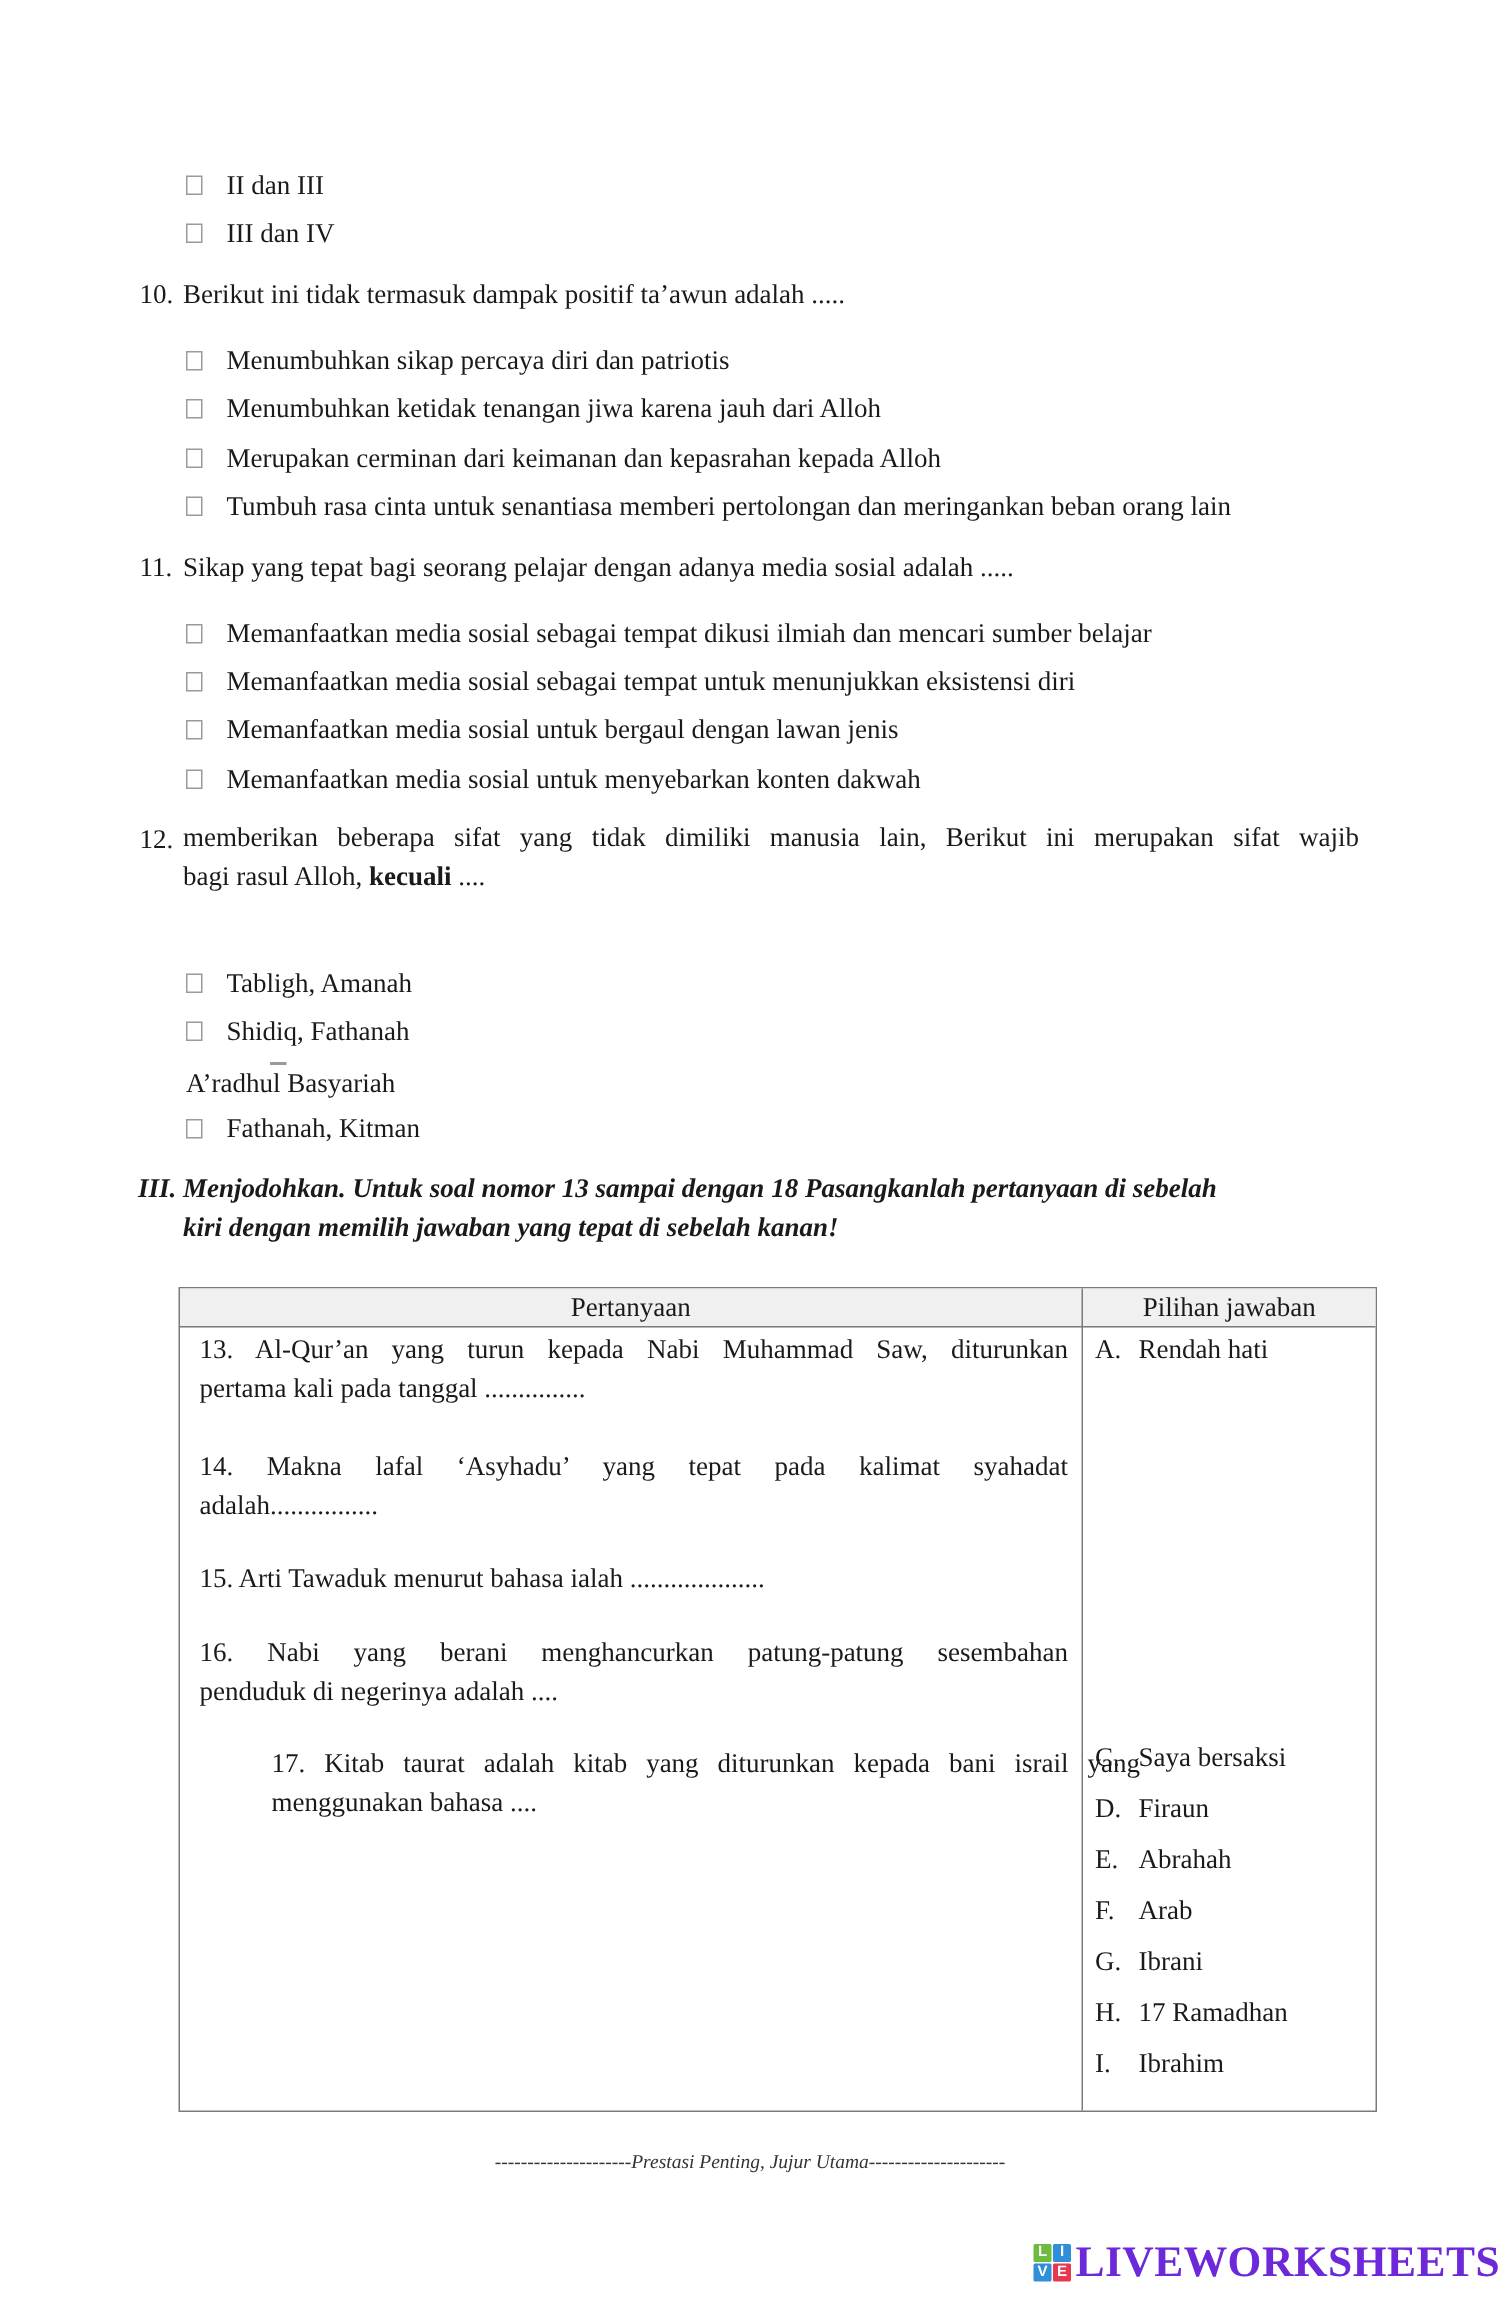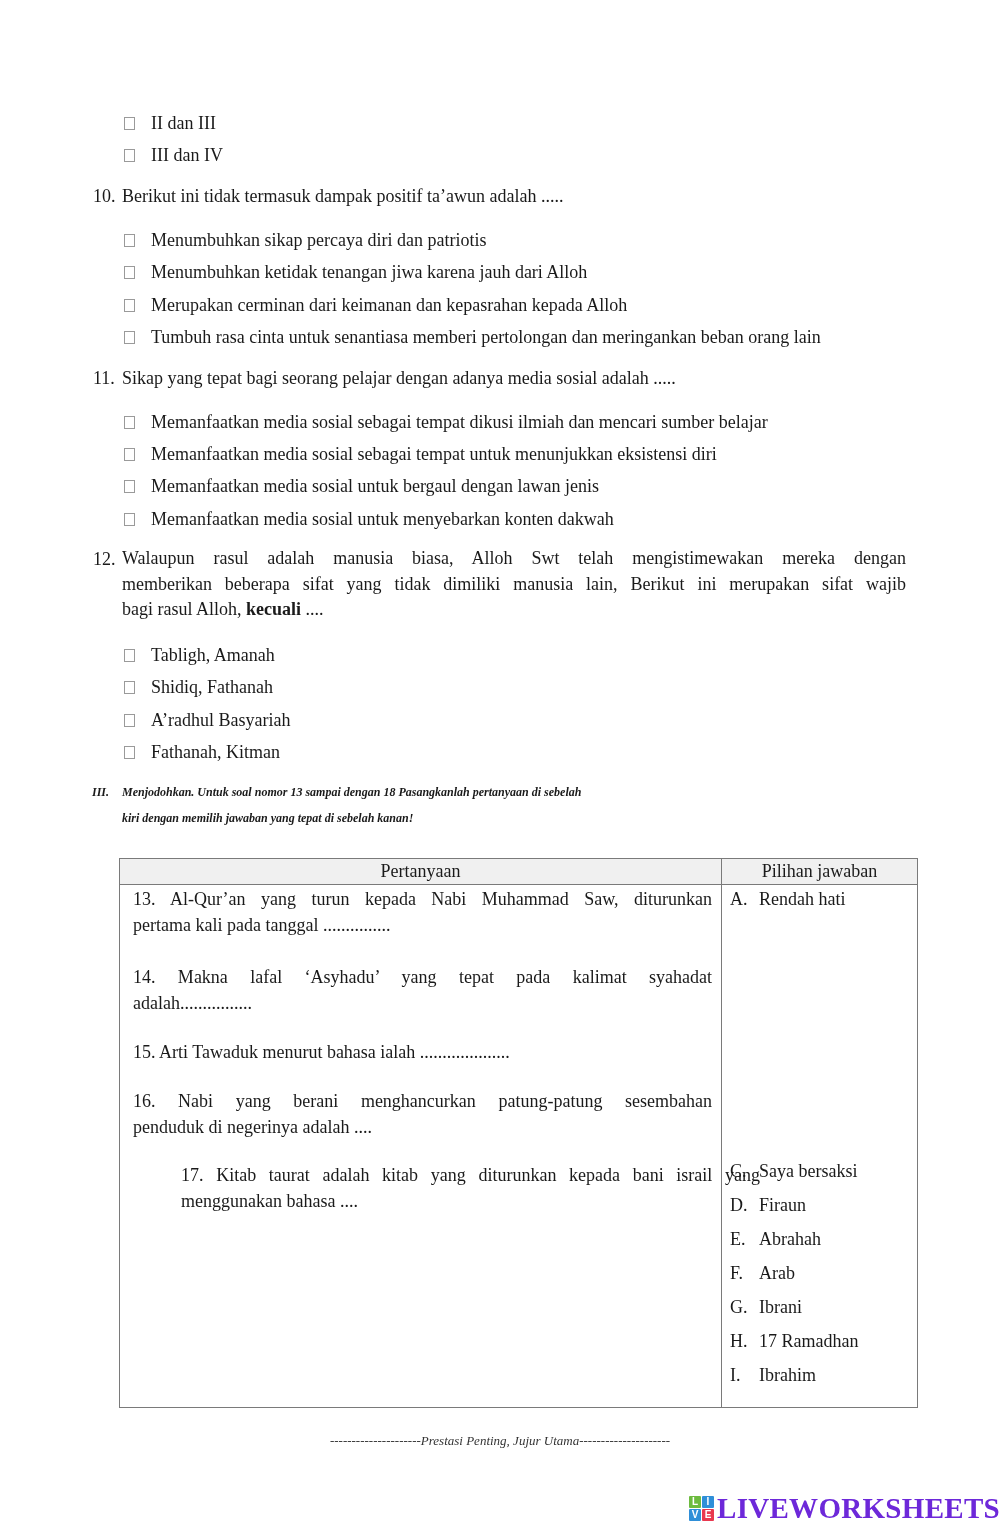--- a/index.html
+++ b/index.html
@@ -18,21 +18,21 @@
   }
   .qline { position: absolute; left: 93px; line-height: 24px; white-space: nowrap; }
   .qnum { display: inline-block; width: 29px; }
   .para {
     position: absolute; left: 122px; width: 784px; line-height: 25.5px;
     text-align: justify; text-align-last: left;
   }
   .just-line { display: block; text-align: justify; text-align-last: justify; }
   .section {
     position: absolute; left: 92px; width: 815px;
-    font-style: italic; font-weight: bold; line-height: 26px; font-size: 12px;
+    font-style: italic; font-weight: bold; line-height: 26px; font-size: 18px;
   }
   .section .sn { display: inline-block; width: 30px; }
   .table {
     position: absolute; left: 119px; top: 858px; width: 799px; height: 550px;
     border: 1px solid #7a7a7a; box-sizing: border-box;
   }
   .thead {
     position: absolute; left: 0; top: 0; width: 100%; height: 26px;
     background: #f0f0f0; border-bottom: 1px solid #7a7a7a; box-sizing: border-box;
   }
@@ -115,33 +115,32 @@
 </div>
 <div class="opt" style="top:495px;">
   <span class="cb"></span>
   <span>Memanfaatkan media sosial untuk menyebarkan konten dakwah</span>
 </div>
 
 <div class="qline" style="top:547px;">
   <span class="qnum">12.</span>
 </div>
 <div class="para" style="top:546px;">
-  <span class="just-line">Walaupun rasul adalah manusia biasa, Alloh Swt telah mengistimewakan mereka dengan</span>
   <span class="just-line">memberikan beberapa sifat yang tidak dimiliki manusia lain, Berikut ini merupakan sifat wajib</span>
   <span><span>bagi rasul Alloh, </span><b>kecuali</b><span> ....</span></span>
 </div>
 <div class="opt" style="top:631px;">
   <span class="cb"></span>
   <span>Tabligh, Amanah</span>
 </div>
 <div class="opt" style="top:663px;">
   <span class="cb"></span>
   <span>Shidiq, Fathanah</span>
 </div>
-<div class="opt" style="top:696px;">
+<div class="opt" style="top:696px;flex-direction:column;">
   <span class="cb"></span>
   <span>A’radhul Basyariah</span>
 </div>
 <div class="opt" style="top:728px;">
   <span class="cb"></span>
   <span>Fathanah, Kitman</span>
 </div>
 
 <div class="section" style="top:779px;">
   <span class="sn">III.</span><span>Menjodohkan. Untuk soal nomor 13 sampai dengan 18 Pasangkanlah  pertanyaan di sebelah</span><br>

